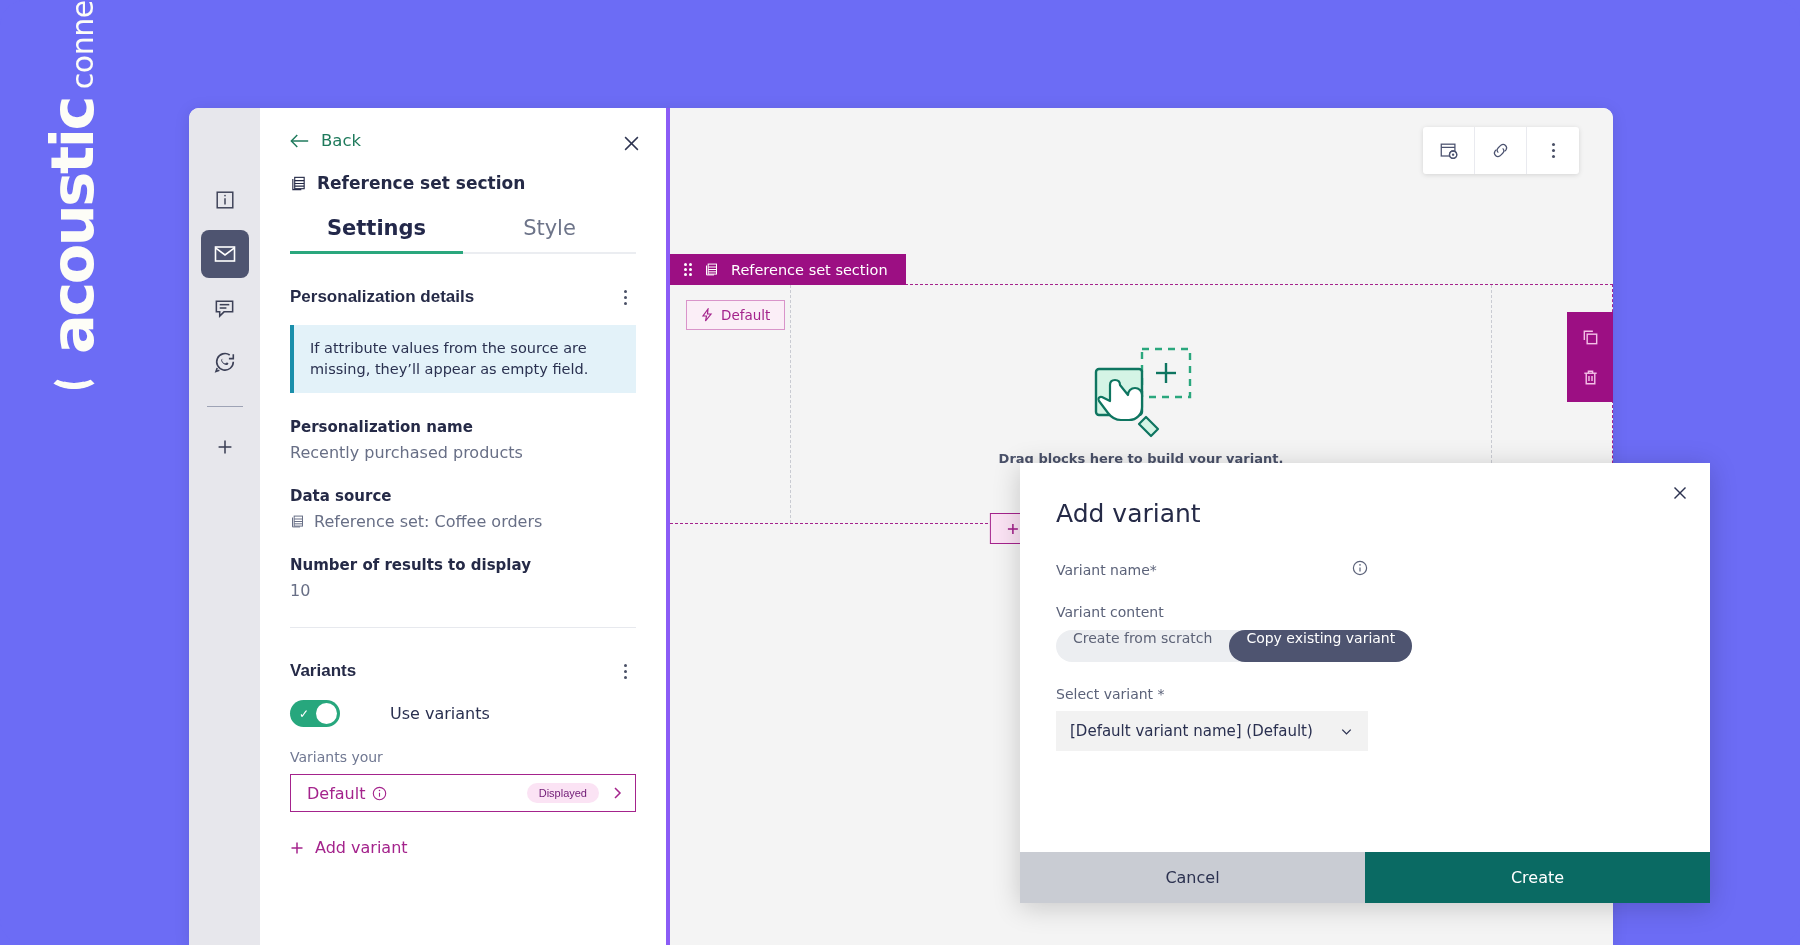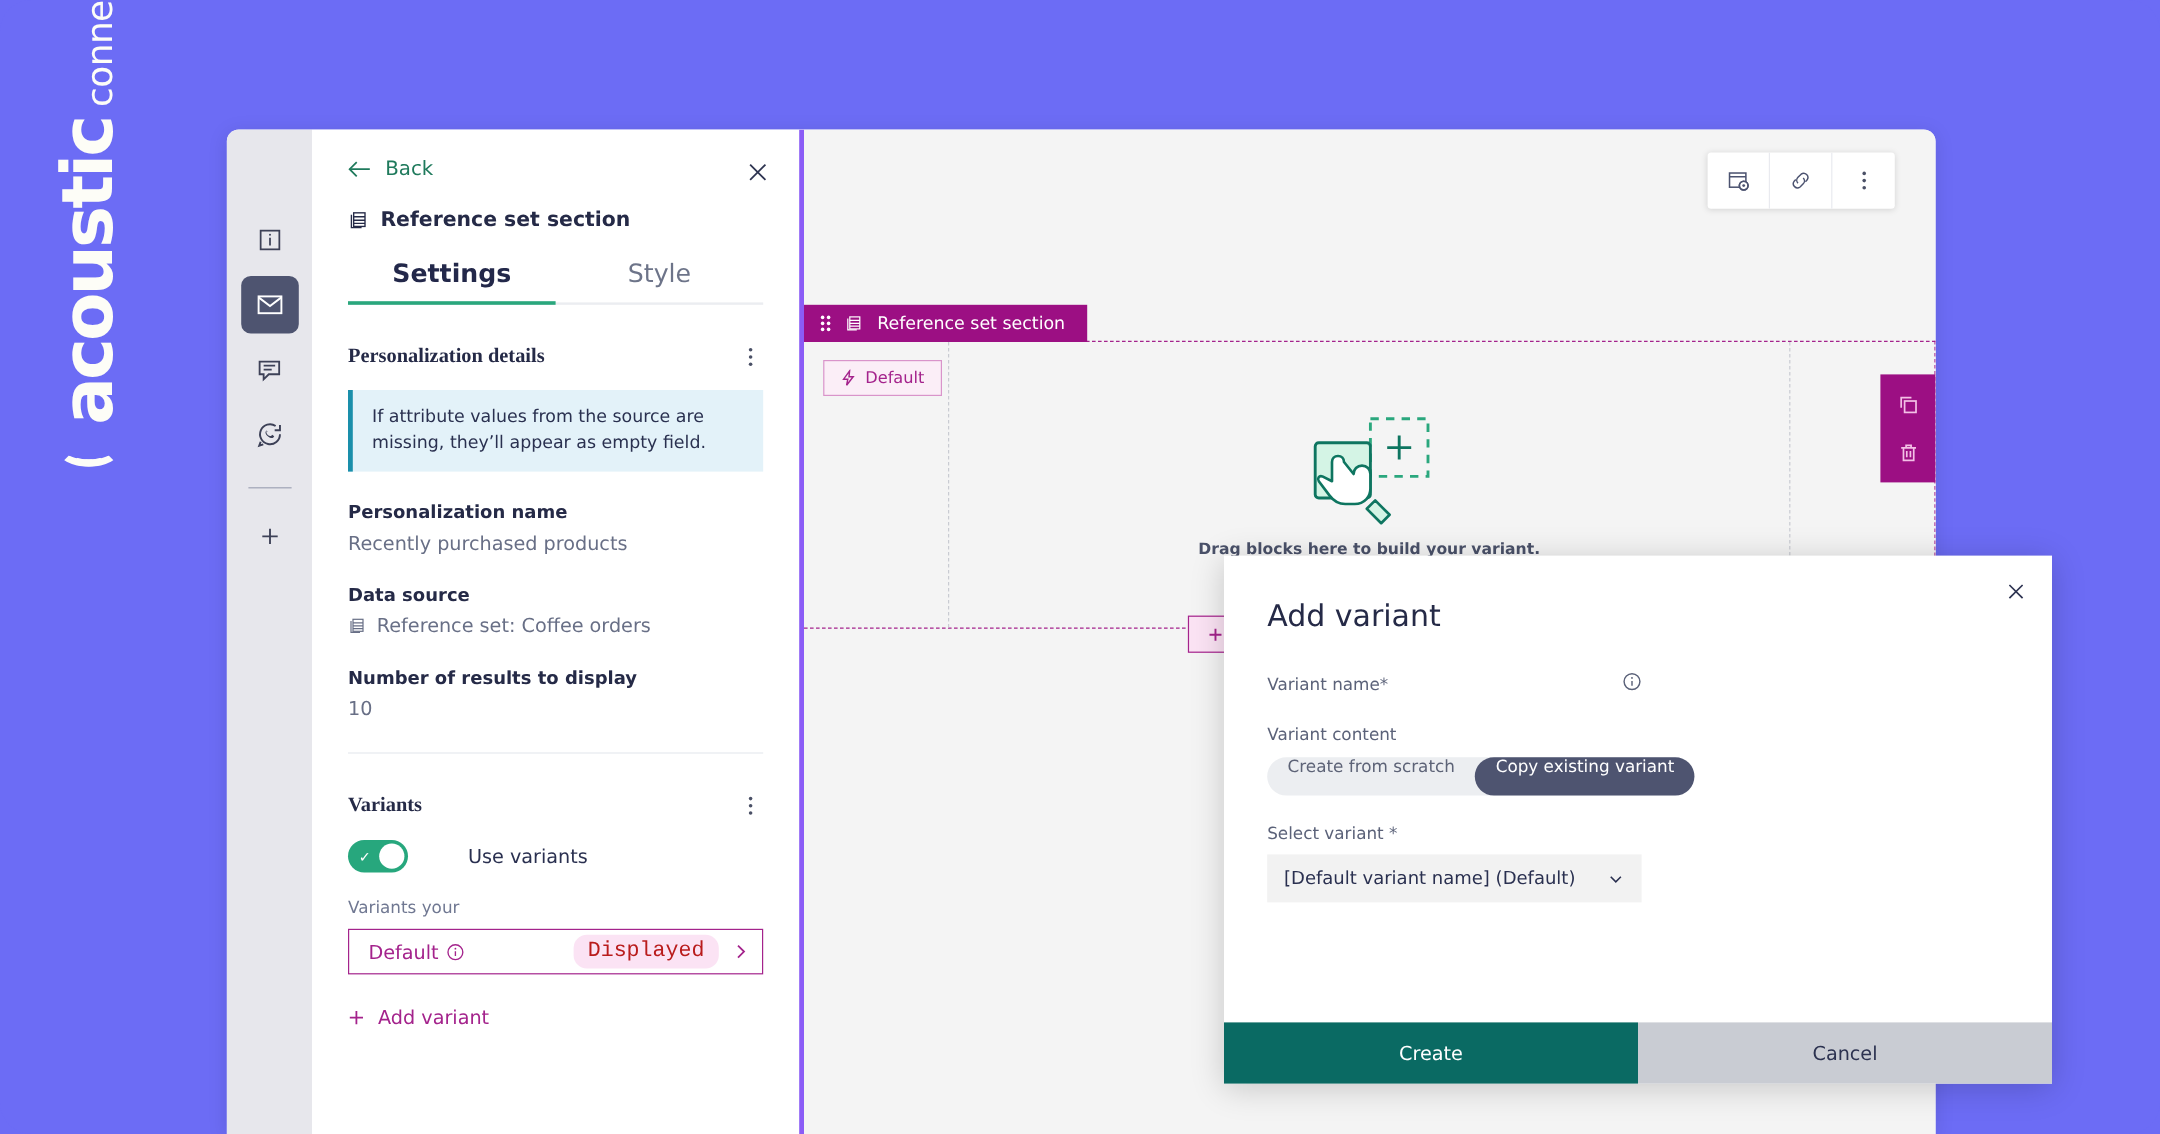--- a/index.html
+++ b/index.html
@@ -167,21 +167,21 @@
     position: absolute;
     left: 0; right: 0; bottom: -2px;
     height: 3px; background: #2aa77d;
   }
   .sec-head {
     display: flex; align-items: center; justify-content: space-between;
     margin-top: 32px;
   }
   .sec-head .t {
     font-size: 17px; font-weight: 700; color: #252a47;
-    font-family: Liberation Serif, serif;
+    font-family: Liberation Sans, sans-serif;
   }
   .kebab {
     width: 22px; height: 22px;
     display:flex; flex-direction: column; align-items:center; justify-content:center;
     gap: 3px; cursor: pointer;
   }
   .kebab i { width: 3px; height: 3px; border-radius: 50%; background:#4a5066; display:block;}
 
   .info-box {
     margin-top: 17px;
@@ -250,25 +250,25 @@
   .variant-row .nm {
     color: #a4238c; font-size: 16px;
     font-family: "DejaVu Sans", sans-serif;
   }
   .variant-row .ico-i {
     margin-left: 7px; display:flex; align-items:center;
   }
   .variant-row .spacer { flex: 1; }
   .badge {
     background: #fbe3f4;
-    color: #b91c1c;
+    color: #701a75;
     border-radius: 11px;
-    font-size: 18px;
+    font-size: 11px;
     padding: 4px 12px;
-    font-family: Liberation Mono, monospace;
+    font-family: Liberation Sans, sans-serif;
   }
   .variant-row .chev { margin-left: 11px; color: #a4238c; display:flex;}
   .add-variant-link {
     margin-top: 26px;
     display: flex; align-items: center; gap: 11px;
     color: #a4238c; font-size: 16px; cursor: pointer;
     width: max-content;
     font-family: "DejaVu Sans", sans-serif;
   }
 
@@ -801,16 +801,16 @@
     <div class="m-label">Select variant *</div>
     <div class="m-select">
       <span>[Default variant name] (Default)</span>
       <svg width="15" height="15" viewBox="0 0 16 16" fill="none" stroke="#2a3050" stroke-width="1.4">
         <polyline points="3.5,6 8,10.5 12.5,6"></polyline>
       </svg>
     </div>
   </div>
 
   <div class="m-foot">
+    <div class="btn cancel">Cancel</div>
     <div class="btn create">Create</div>
-    <div class="btn cancel">Cancel</div>
   </div>
 </div>
 
 </body></html>

